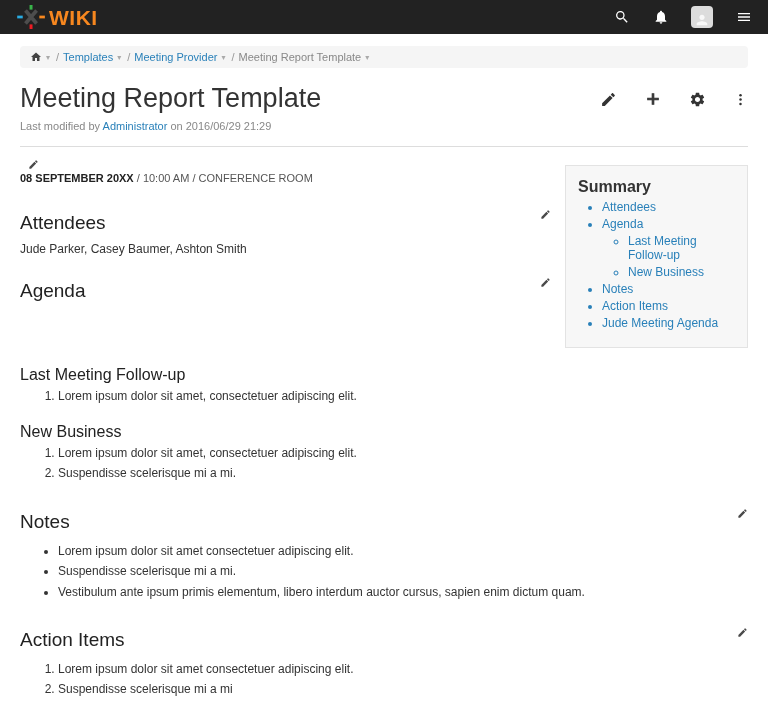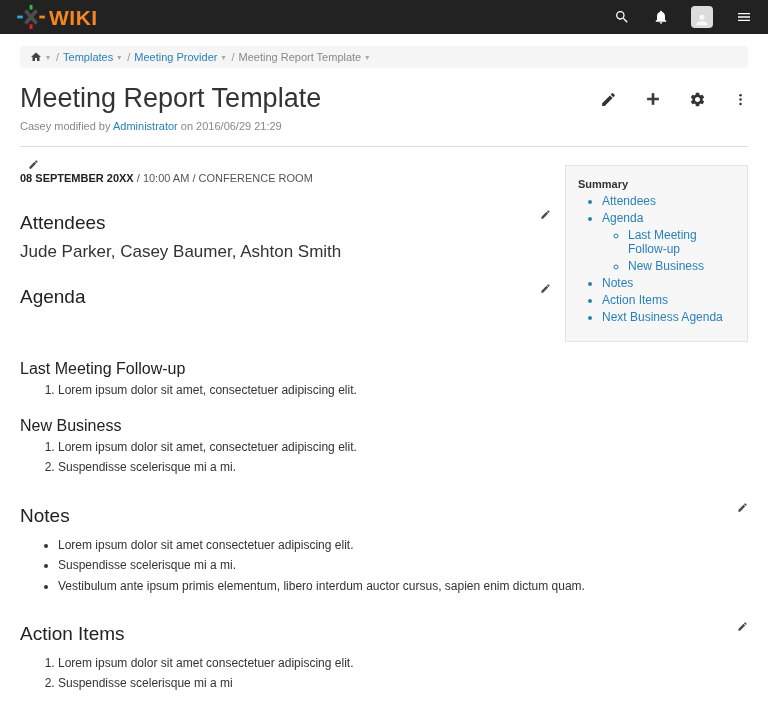--- a/index.html
+++ b/index.html
@@ -60,33 +60,33 @@
 
   .h-row { display:flex; align-items:center; justify-content:space-between; }
   h2.doc-h1 { font-size:22px; font-weight:400; color:#222; margin:12px 0 4px; }
   h3.doc-h2 { font-size:19px; font-weight:400; color:#222; margin:22px 0 6px; }
   h4.doc-h3 { font-size:16px; font-weight:400; color:#222; margin:18px 0 4px; }
   .pencil { cursor:pointer; display:flex; margin-left:8px; }
   .pencil svg { width:11px; height:11px; fill:#4a4a4a; }
 
   .meeting-meta { font-size:11px; margin:2px 0 6px; color:#555; }
   .meeting-meta b { color:#222; }
-  .body-text { font-size:17px; color:#333; margin:2px 0; }
+  .body-text { font-size:12px; color:#333; margin:2px 0; }
 
   ol.doc-list, ul.doc-list { margin:4px 0 6px; padding-left:32px; color:#333; }
   ol.doc-list li, ul.doc-list li { margin:3px 6px; line-height:1.45; }
   ul.doc-sub { list-style:circle; margin:3px 0 0; padding-left:28px; }
 
   
   .summary-box {
     flex:0 0 183px; width:183px; align-self:flex-start;
     background:#f7f7f7; border:1px solid #e3e3e3;
     padding:12px 10px 14px 12px; margin-top:6px;
   }
-  .summary-title { font-size:11px; font-weight:bold; color:#333; margin:0 0 4px; }
+  .summary-title { font-size:16px; font-weight:bold; color:#333; margin:0 0 4px; }
   .summary-box ul { margin:2px 0; padding-left:24px; font-size:12px; color:#2980b9; }
   .summary-box ul ul { list-style:circle; padding-left:26px; }
   .summary-box li { margin:3px 0; }
   .summary-box a { color:#2980b9; }
 </style>
 </head>
 <body>
 
 <div class="navbar">
   <div class="logo">
@@ -172,21 +172,21 @@
       <span class="action-icon">
         <svg width="15" height="15" viewBox="0 0 24 24">
             <circle cx="12" cy="5" r="2"></circle>
             <circle cx="12" cy="12" r="2"></circle>
             <circle cx="12" cy="19" r="2"></circle>
           </svg>
       </span>
     </div>
   </div>
   <div class="page-meta">
-    <span>Casey modified by</span>
+    <span>Last modified by</span>
     <a href="#">Administrator</a>
     <span>on 2016/06/29 21:29</span>
   </div>
 
   <hr class="rule">
 
   <div class="content">
     <div class="top-flex">
       <div class="left-col">
 
@@ -227,21 +227,21 @@
         <ul>
           <li><a href="#">Attendees</a></li>
           <li><a href="#">Agenda</a>
             <ul>
               <li><a href="#">Last Meeting Follow-up</a></li>
               <li><a href="#">New Business</a></li>
             </ul>
           </li>
           <li><a href="#">Notes</a></li>
           <li><a href="#">Action Items</a></li>
-          <li><a href="#">Next Business Agenda</a></li>
+          <li><a href="#">Jude Meeting Agenda</a></li>
         </ul>
       </div>
     </div>
 
     <h4 class="doc-h3">Last Meeting Follow-up</h4>
     <ol class="doc-list">
       <li>Lorem ipsum dolor sit amet, consectetuer adipiscing elit.</li>
     </ol>
 
     <h4 class="doc-h3">New Business</h4>

